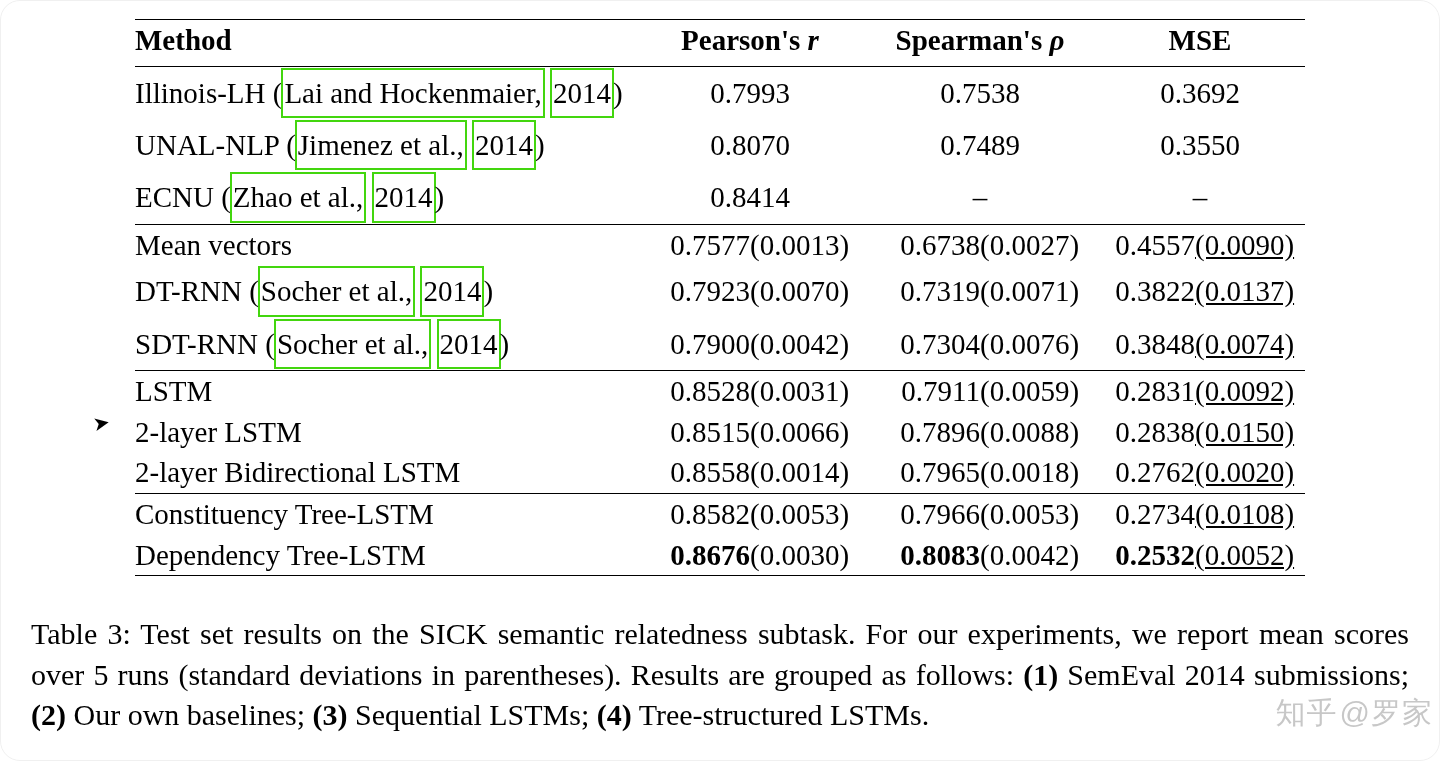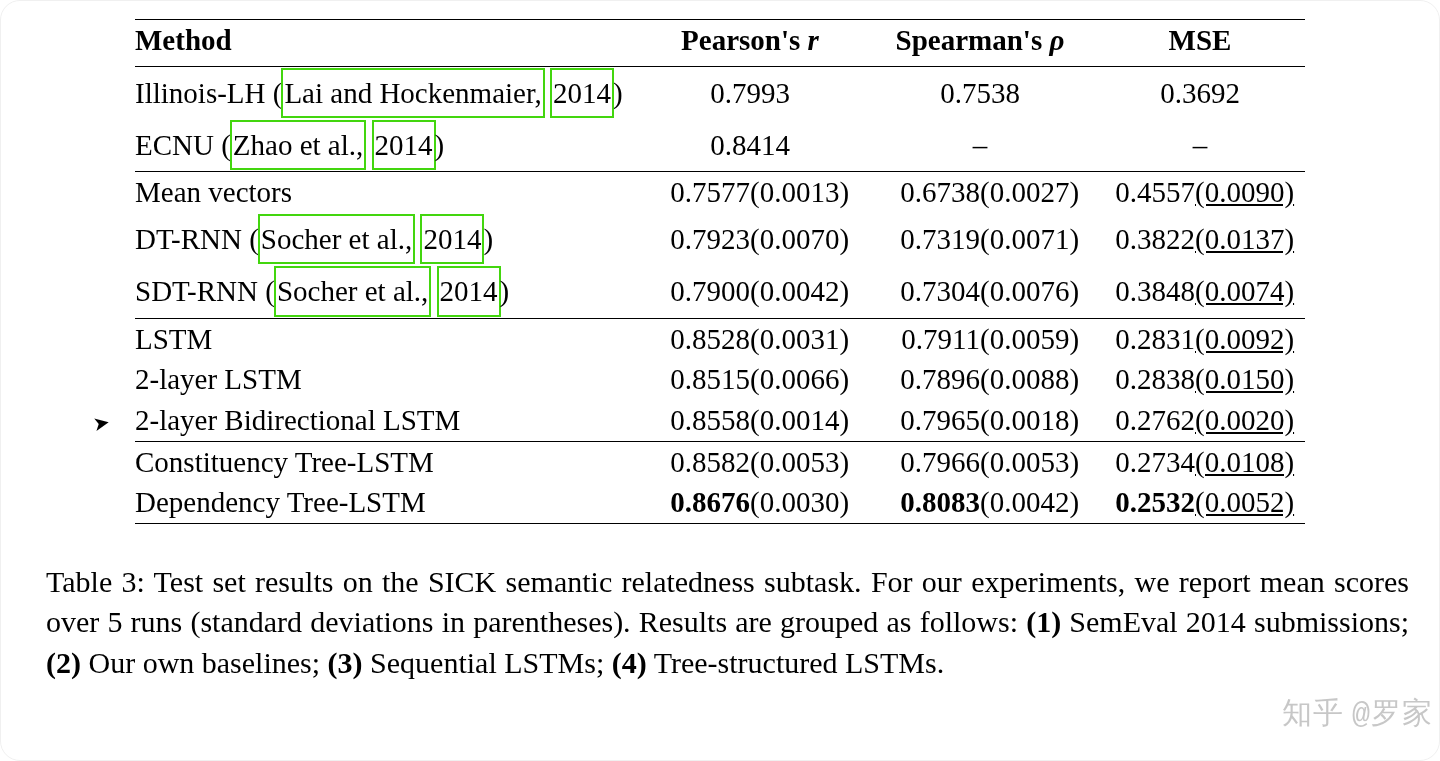--- a/index.html
+++ b/index.html
@@ -12,23 +12,23 @@
   .botline td{border-bottom:1.6px solid #000;}
   .col-method{width:500px;padding-left:18px;text-align:left;}
   .col-val{width:115px;text-align:right;padding-right:6px;}
   .col-par{width:115px;text-align:left;font-feature-settings:"tnum";} 
   .col-mse-val{width:100px;text-align:right;padding-right:6px;}
   .col-mse-par{width:110px;text-align:left;padding-right:18px;text-decoration:underline;}
   .hdr .hspan{text-align:center;}
   .cite{border:2px solid #43d60e;padding:8px 1px;margin:0 -1px;display:inline-block;line-height:1.05;}
   .bold{font-weight:bold;}
   .it{font-style:italic;}
-  .caption{font-size:30px;line-height:1.35;text-align:justify;text-justify:inter-word;margin:38px 18px 0 33px;}
+  .caption{font-size:30px;line-height:1.35;text-align:justify;text-justify:inter-word;margin:38px 18px 0 18px;}
   .watermark{position:absolute;right:6px;bottom:26px;font-family:Arial,sans-serif;font-size:30px;color:#9a9a9a;opacity:.55;letter-spacing:1px;pointer-events:none;}
-  .watermark .zh{margin-left:8px;font-family:Liberation Mono, monospace;}
+  .watermark .zh{margin-left:2px;}
   .cursor{position:absolute;left:92px;top:410px;font-size:20px;color:#000;pointer-events:none;transform:rotate(-10deg);}
 </style>
 </head>
 <body>
 
 <div class="page">
   <div class="inner">
     <table class="tbl">
 
       <tbody>
@@ -37,20 +37,26 @@
         <td class="hspan" colspan="2"><span>Pearson's </span><span class="it">r</span></td>
         <td class="hspan" colspan="2"><span>Spearman's </span><span class="it">ρ</span></td>
         <td class="hspan" colspan="2">MSE</td>
       </tr>
 
       <tr class="topline">
         <td class="col-method"><span>Illinois-LH (</span><span class="cite">Lai and Hockenmaier,</span> <span class="cite">2014</span><span>)</span></td>
         <td class="col-val" colspan="2" style="text-align:center">0.7993</td>
         <td class="col-val" colspan="2" style="text-align:center">0.7538</td>
         <td class="col-mse-val" colspan="2" style="text-align:center">0.3692</td>
+      </tr>
+      <tr>
+        <td class="col-method"><span>UNAL-NLP (</span><span class="cite">Jimenez et al.,</span> <span class="cite">2014</span><span>)</span></td>
+        <td colspan="2" style="text-align:center">0.8070</td>
+        <td colspan="2" style="text-align:center">0.7489</td>
+        <td colspan="2" style="text-align:center">0.3550</td>
       </tr>
       <tr class="botline">
         <td class="col-method"><span>ECNU (</span><span class="cite">Zhao et al.,</span> <span class="cite">2014</span><span>)</span></td>
         <td colspan="2" style="text-align:center">0.8414</td>
         <td colspan="2" style="text-align:center">–</td>
         <td colspan="2" style="text-align:center">–</td>
       </tr>
 
       <tr>
         <td class="col-method">Mean vectors</td>

